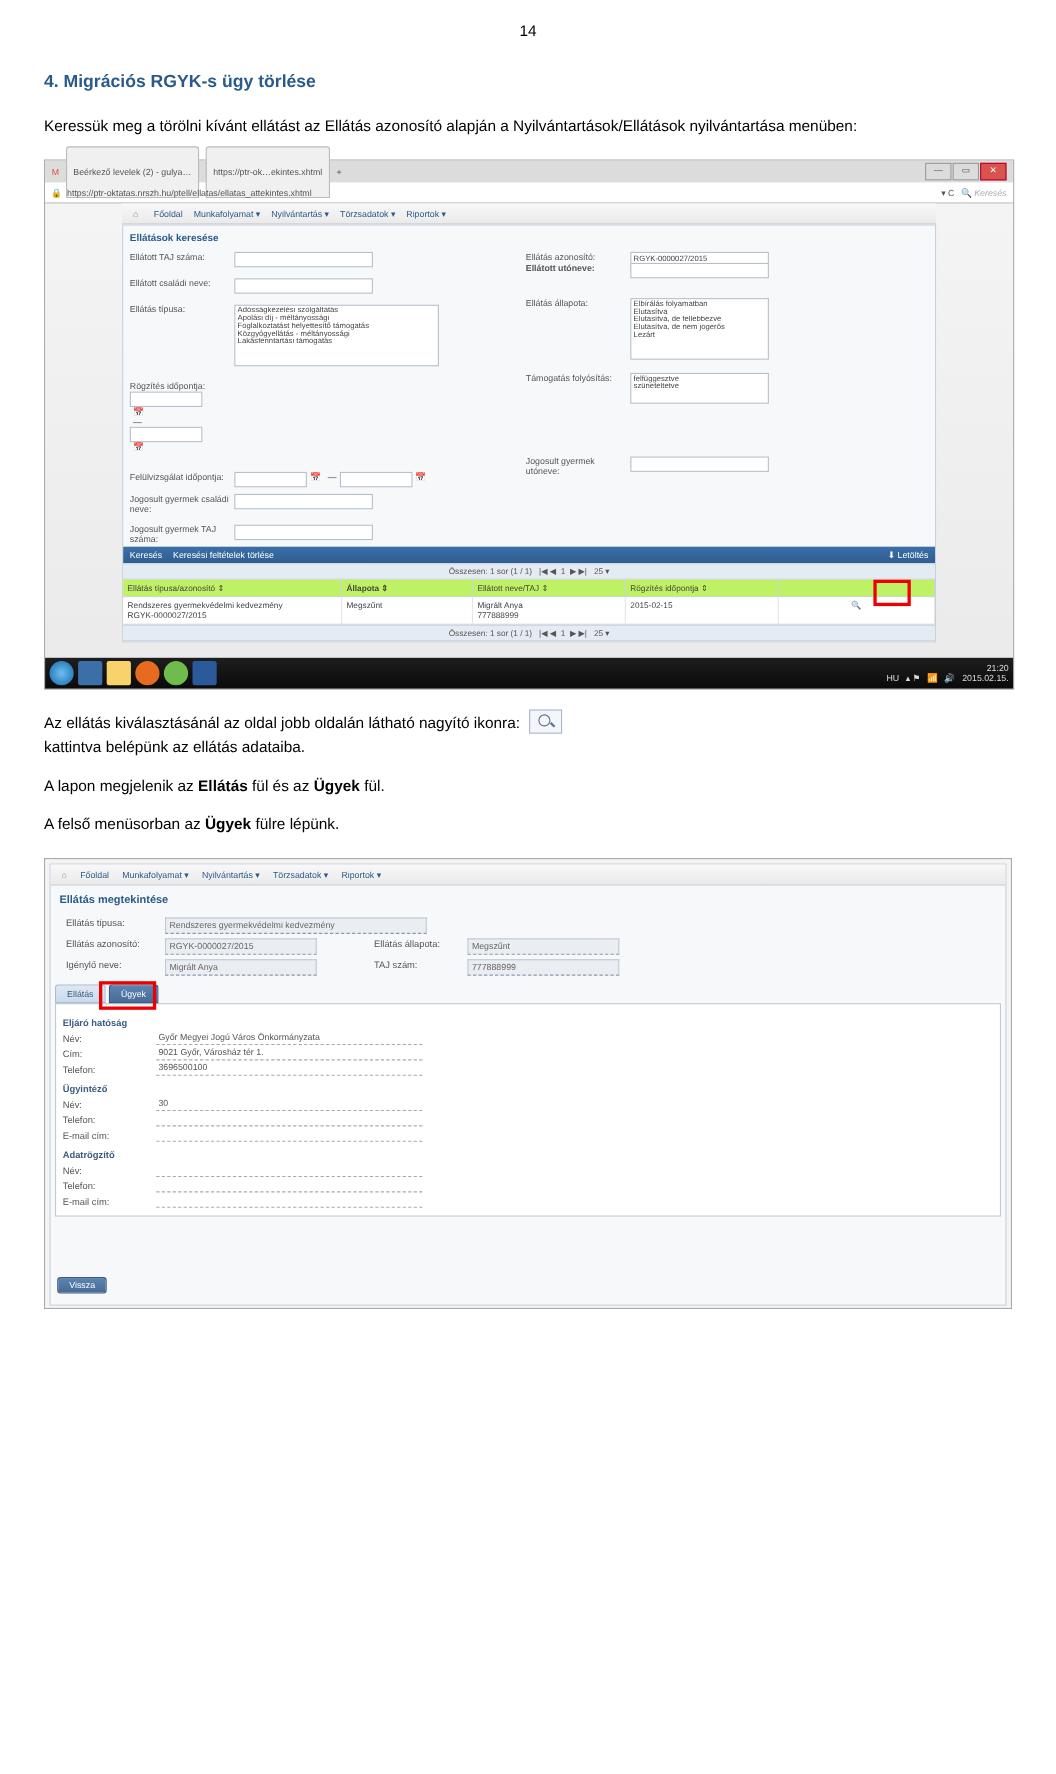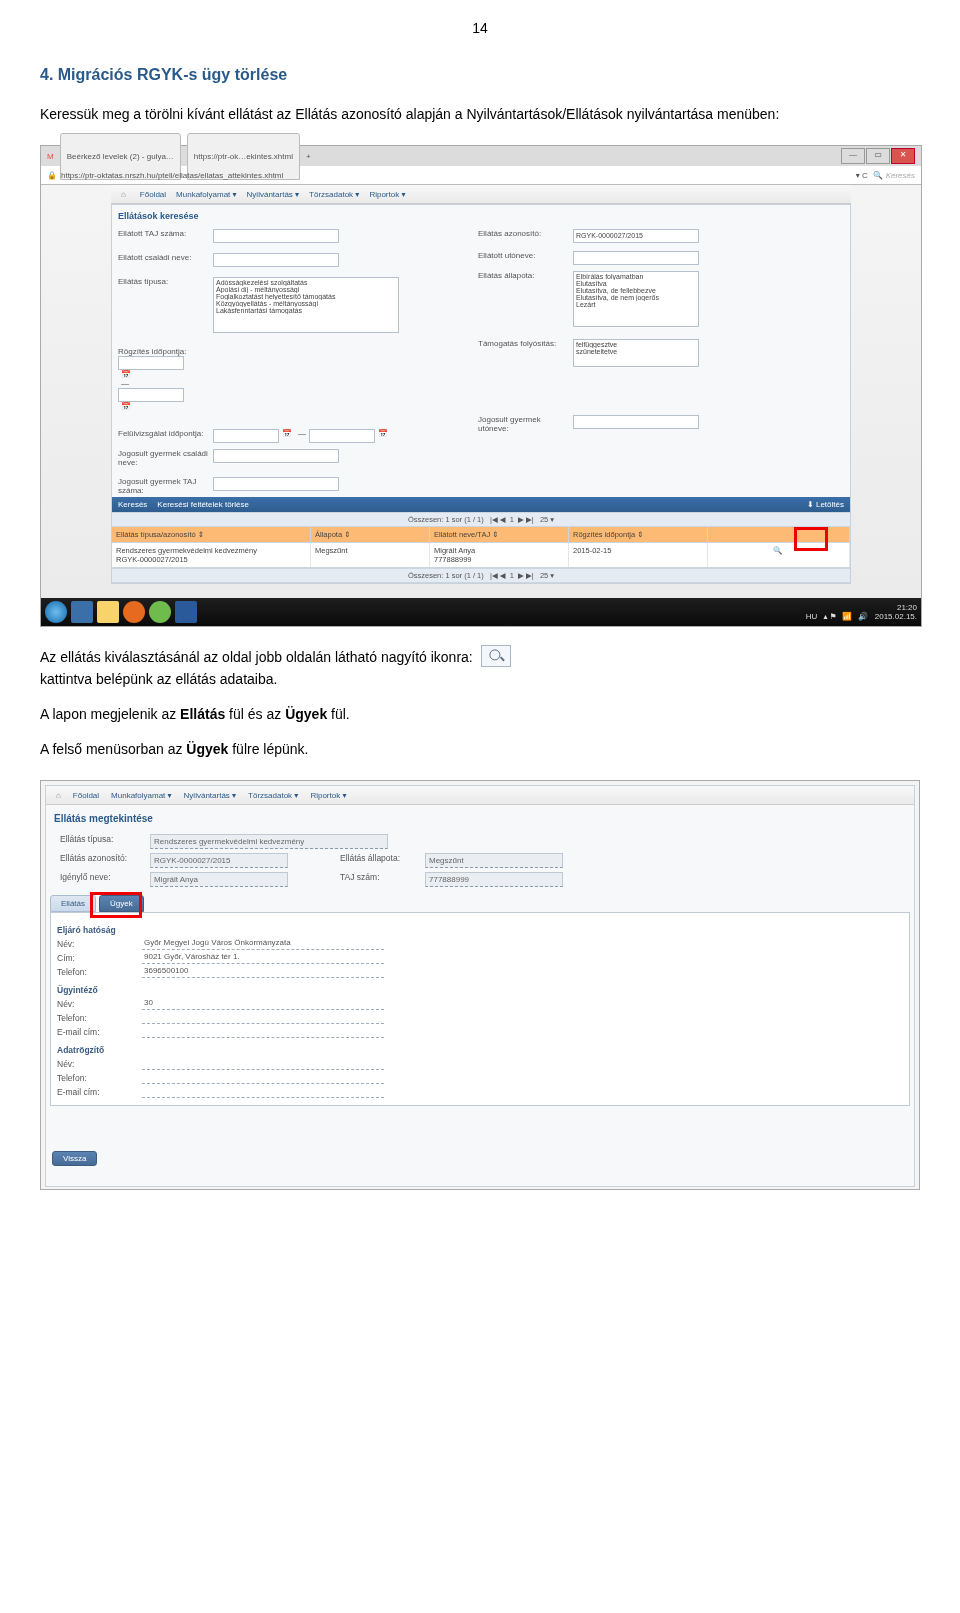--- a/index.html
+++ b/index.html
@@ -142,21 +142,21 @@
   .pager {
     background: #e4ebf3;
     font-size: 7.5px;
     color: #555;
     text-align: center;
     padding: 2px;
     border-top: 1px solid #ccd5e0;
     border-bottom: 1px solid #ccd5e0;
   }
   .thead {
-    background: #fdba74;
+    background: #bef264;
     font-size: 7.5px;
     color: #444;
     display: flex;
     border-bottom: 1px solid #ccd5e0;
   }
   .thead div { padding: 3px 4px; border-right: 1px solid #ccd5e0; }
   .trow {
     background: #fff;
     font-size: 7.5px;
     display: flex;
@@ -318,21 +318,21 @@
   .uval {
     flex: 0 0 240px;
     border-bottom: 1px dashed #a0acba;
     min-height: 11px;
     font-size: 8px;
     color: #555;
     padding-left: 2px;
   }
   .bottom-btn {
     position: absolute;
-    bottom: 20px; left: 6px;
+    bottom: 10px; left: 6px;
     background: linear-gradient(#5b84b3,#476b95);
     color: #fff;
     font-size: 8px;
     padding: 2px 10px;
     border-radius: 3px;
     border: 1px solid #3b5d83;
   }
   .flex-gap { display:flex; gap:40px; }
   .winbtns { margin-left:auto; display:flex; gap:1px; }
   .winb { width:22px; height:14px; border:1px solid #999; font-size:8px; text-align:center; line-height:12px; }
@@ -384,21 +384,21 @@
     </div>
     <div class="form-row col2" style="top:22px;">
       <div class="flabel">Ellátás azonosító:</div>
       <div class="finput">RGYK-0000027/2015</div>
     </div>
 
     <div class="form-row" style="margin-top:6px;">
       <div class="flabel">Ellátott családi neve:</div>
       <div class="finput"></div>
     </div>
-    <div class="form-row col2" style="top:44px;">
+    <div class="form-row col2" style="top:32px;font-weight:bold;">
       <div class="flabel">Ellátott utóneve:</div>
       <div class="finput"></div>
     </div>
 
     <div class="form-row" style="margin-top:6px;align-items:flex-start;">
       <div class="flabel">Ellátás típusa:</div>
       <div class="flist">
         <div>Adósságkezelési szolgáltatás</div>
         <div>Ápolási díj - méltányossági</div>
         <div>Foglalkoztatást helyettesítő támogatás</div>
@@ -464,21 +464,21 @@
         <span>Keresés</span>
         <span>Keresési feltételek törlése</span>
         <span class="right">⬇ <span>Letöltés</span></span>
       </div>
       <div class="pager">
         <span>Összesen: 1 sor (1 / 1)</span> &nbsp; |◀ ◀ &nbsp;1&nbsp; ▶ ▶| &nbsp;
         <span>25</span> ▾
       </div>
       <div class="thead">
         <div style="width:190px;">Ellátás típusa/azonosító ⇕</div>
-        <div style="width:110px;">Állapota ⇕</div>
+        <div style="width:110px;font-weight:bold;">Állapota ⇕</div>
         <div style="width:130px;">Ellátott neve/TAJ ⇕</div>
         <div style="width:130px;">Rögzítés időpontja ⇕</div>
         <div style="flex:1;"></div>
       </div>
       <div class="trow">
         <div style="width:190px;">
           <span>Rendszeres gyermekvédelmi kedvezmény</span><br>
           <span>RGYK-0000027/2015</span>
         </div>
         <div style="width:110px;">Megszűnt</div>

